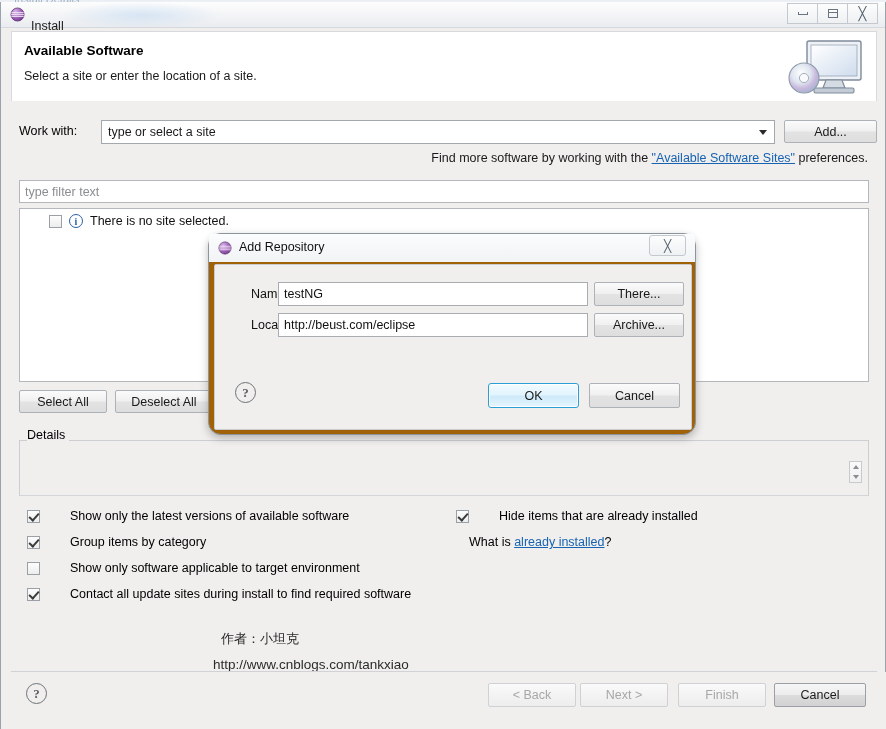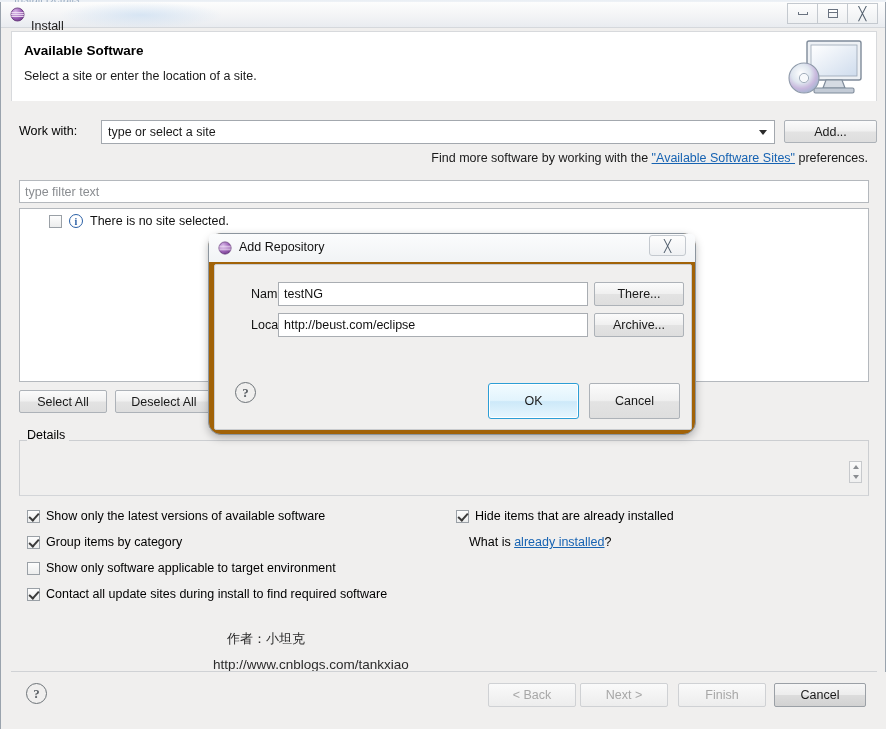--- a/index.html
+++ b/index.html
@@ -242,32 +242,32 @@
   }
   .sp-up, .sp-dn { width: 0; height: 0; border-left: 3px solid transparent; border-right: 3px solid transparent; }
   .sp-up { border-bottom: 4px solid #8a8d91; }
   .sp-dn { border-top: 4px solid #8a8d91; }
 
   
   .opts { position: absolute; left: 0; top: 404px; width: 866px; }
   .opt {
     position: absolute;
     display: flex; align-items: center;
-    font-size: 12.5px; white-space: nowrap;
+    font-size: 12.5px; white-space: nowrap; gap: 24px;
   }
   .opt .cb { margin-right: 6px; }
   .opt-l1 { left: 16px; top: 4px; }
   .opt-l2 { left: 16px; top: 30px; }
   .opt-l3 { left: 16px; top: 56px; }
   .opt-l4 { left: 16px; top: 82px; }
   .opt-r1 { left: 445px; top: 4px; }
   .what-line { position: absolute; left: 458px; top: 30px; font-size: 12.5px; white-space: nowrap; }
 
   
-  .wm1 { position: absolute; left: 216px; top: 529px; font-size: 13px; color: #2b2b2b; font-family: "DejaVu Sans", sans-serif; }
+  .wm1 { position: absolute; left: 210px; top: 529px; font-size: 13px; color: #2b2b2b; font-family: "DejaVu Sans", sans-serif; }
   .wm2 { position: absolute; left: 202px; top: 556px; font-size: 13.5px; color: #2b2b2b; }
 
   .sep {
     position: absolute; left: 10px; top: 669px; width: 866px; height: 1px;
     background: #d0d2d5;
   }
 
   
   .footer { position: absolute; left: 0; top: 670px; width: 886px; height: 57px; background: #f0efee; }
   .help-btn {
@@ -335,21 +335,21 @@
   .side-btn { position: absolute; left: 379px; top: 0; width: 90px; height: 24px; }
 
   .modal-help {
     position: absolute; left: 20px; top: 117px;
     width: 21px; height: 21px; border-radius: 50%;
     border: 1.6px solid #6d7378; color: #5d6267;
     display: flex; align-items: center; justify-content: center;
     font-size: 13px; font-weight: bold;
     font-family: "Liberation Serif", serif;
   }
-  .mbtn { position: absolute; top: 118px; width: 91px; height: 36px; }
+  .mbtn { position: absolute; top: 118px; width: 91px; height: 25px; }
   .mb-ok {
     left: 273px;
     border: 1px solid #2c9ed6;
     border-radius: 3px;
     background: linear-gradient(to bottom,#f2fbff 0%,#e2f4fd 48%,#cde9f9 52%,#e7f6fe 100%);
     box-shadow: inset 0 0 0 1px #ffffff;
     color: #1a1a1a;
   }
   .mb-cancel { left: 374px; }
 </style>

